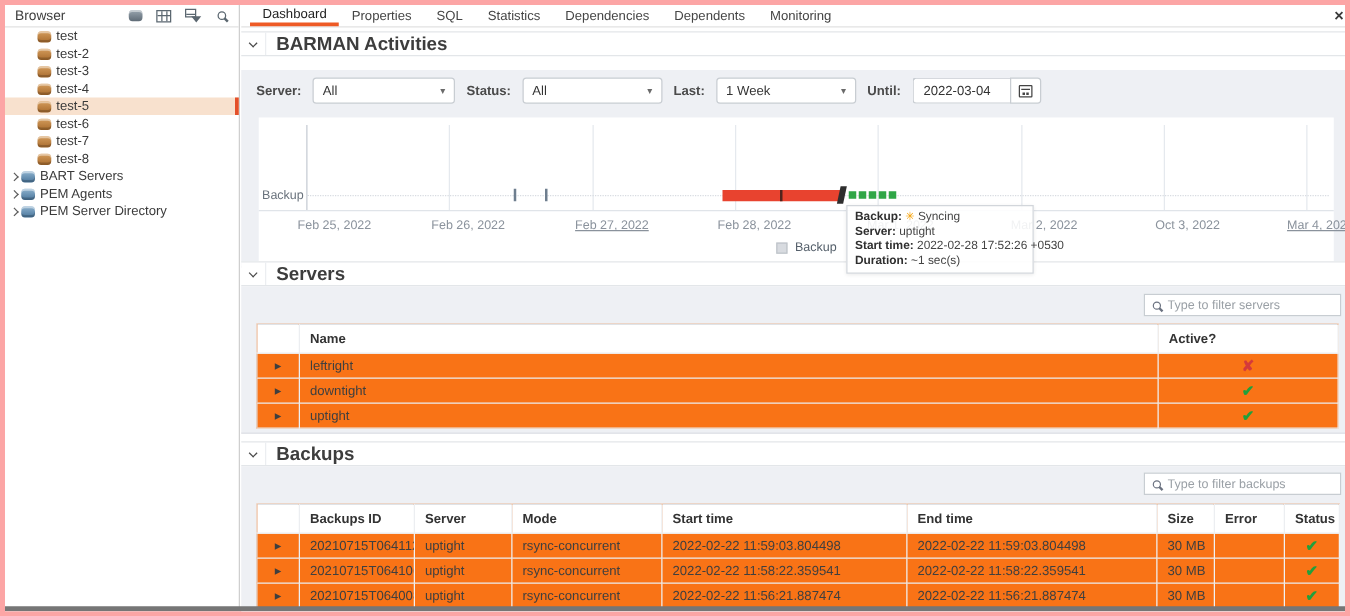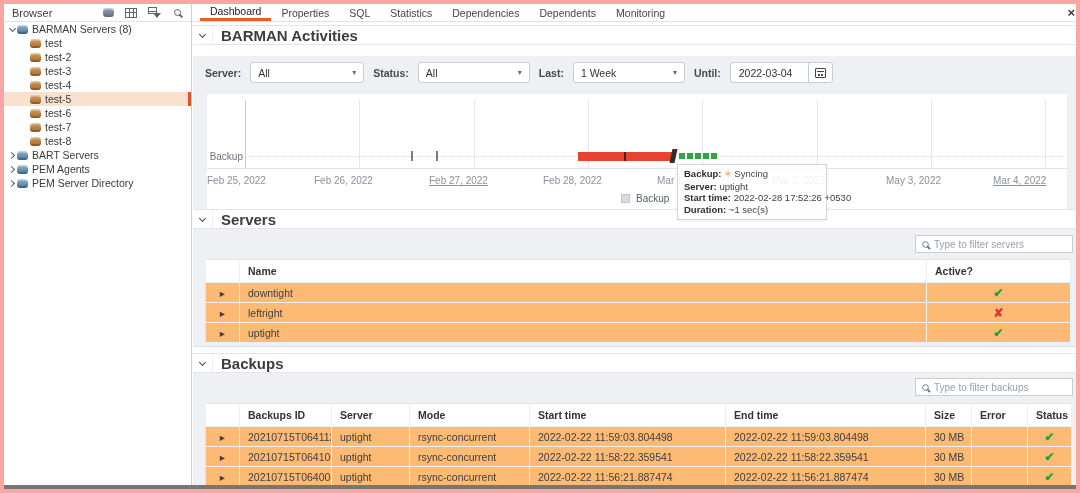--- a/index.html
+++ b/index.html
@@ -72,21 +72,21 @@
   .cal::before { content:""; position:absolute; left:1px; right:1px; top:2px; height:1.2px; background:#444; }
   .cal::after { content:""; position:absolute; left:2px; top:5px; width:2px; height:2px; background:#444; box-shadow:3px 0 0 #444; }
 
   
   .chart { position:absolute; left:14px; top:38px; width:860px; height:118px; background:#fff; }
   .gridline { position:absolute; top:6px; width:1px; height:68px; background:#e5e9ee; }
   .gridline.axis { background:#c6ccd3; }
   .baseline { position:absolute; left:0; right:0; top:74px; height:1px; background:#e0e4e9; }
   .rowline { position:absolute; left:38px; right:4px; top:62px; border-top:1px dotted #d8dce1; }
   .row-label { position:absolute; left:0; width:36px; top:57px; text-align:right; font-size:10px; color:#6a737d; }
-  .x-label { position:absolute; top:81px; width:90px; margin-left:-45px; text-align:left; font-size:10px; color:#8a929c; white-space:nowrap; }
+  .x-label { position:absolute; top:81px; width:90px; margin-left:-45px; text-align:right; font-size:10px; color:#8a929c; white-space:nowrap; }
   .ev-tick { position:absolute; top:57px; width:2px; height:10px; background:#6e7e8e; cursor:pointer; }
   .ev-bar-red { position:absolute; left:371px; top:58px; width:95px; height:9px; background:#e8432f; cursor:pointer; }
   .ev-bar-red .divider { position:absolute; left:46px; top:0; bottom:0; width:2px; background:#50231c; }
   .ev-marker { position:absolute; left:464px; top:55px; width:5px; height:14px; background:#2e2e2e; transform:skewX(-12deg); cursor:pointer; }
   .ev-dashes { position:absolute; left:472px; top:59px; display:flex; gap:2px; cursor:pointer; }
   .ev-dashes i { width:6px; height:6px; background:#2fa646; }
   .legend { position:absolute; left:414px; top:99px; display:flex; align-items:center; gap:6px; }
   .legend .swatch { width:9px; height:9px; background:#d8dbe0; border:1px solid #bfc4ca; }
   .legend .ltext { font-size:10px; color:#55606b; }
 
@@ -94,21 +94,21 @@
   .tt-row { font-size:9.5px; line-height:11.5px; color:#444; white-space:nowrap; }
   .tt-row b { color:#2f2f2f; }
   .spin { color:#f59f00; font-size:9px; }
 
   
   .search-box { position:absolute; right:10px; display:flex; align-items:center; gap:5px; width:158px; height:18px; background:#fff; border:1px solid #c8cdd2; padding:0 6px; }
   .search-box input { border:none; outline:none; flex:1; font-size:10px; color:#333; font-family:"Liberation Sans",sans-serif; background:transparent; min-width:0; }
   .search-box input::placeholder { color:#9aa0a6; }
 
   
-  .grid-table { position:absolute; left:12px; top:30px; width:866px; border-collapse:collapse; background:#fdba74; border:1px solid #e0e3e7; table-layout:fixed; }
+  .grid-table { position:absolute; left:12px; top:30px; width:866px; border-collapse:collapse; background:#f97316; border:1px solid #e0e3e7; table-layout:fixed; }
   .grid-table th { height:23px; font-size:10.5px; font-weight:bold; color:#333; text-align:left; padding:0 8px; border:1px solid #eceef1; border-top:none; background:#fff; }
   .grid-table td { height:20px; font-size:10.5px; color:#3f3f3f; padding:0 8px; border-right:1px solid #f0f1f3; border-bottom:1px solid #eceef0; white-space:nowrap; overflow:hidden; }
   .grid-table tr td:first-child, .grid-table tr th:first-child { border-right:1px solid #eceef1; }
   .expand-cell { text-align:center; color:#444; font-size:8px; cursor:pointer; }
   .cell-center { text-align:center; }
   .glyph-check { color:#21a03c; font-size:12px; font-weight:bold; }
   .glyph-check::before { content:"\2714"; }
   .glyph-cross { color:#d43a3a; font-size:12px; font-weight:bold; }
   .glyph-cross::before { content:"\2718"; }
   .expand-arrow::before { content:"\25B8"; }
@@ -136,27 +136,20 @@
               <span class="funnel"></span>
             </span>
           </span>
         <span class="sb-tool">
             <span class="mag"></span>
           </span>
       </span>
     </div>
 
     <div class="tree">
-      <div class="tree-row">
-        <span class="caret-box">
-            <span class="chev pale"></span>
-          </span>
-        <span class="db blue"></span>
-        <span class="label">BARMAN Servers (8)</span>
-      </div>
       <div class="tree-row child">
         <span class="db amber"></span>
         <span class="label">test</span>
       </div>
       <div class="tree-row child">
         <span class="db amber"></span>
         <span class="label">test-2</span>
       </div>
       <div class="tree-row child">
         <span class="db amber"></span>
@@ -264,21 +257,21 @@
         <div class="baseline"></div>
         <div class="rowline"></div>
         <div class="row-label">Backup</div>
 
         <div class="x-label" style="left:45px;">Feb 25, 2022</div>
         <div class="x-label" style="left:152px;">Feb 26, 2022</div>
         <div class="x-label" style="left:267px;text-decoration:underline;">Feb 27, 2022</div>
         <div class="x-label" style="left:381px;">Feb 28, 2022</div>
         <div class="x-label" style="left:495px;">Mar 1, 2022</div>
         <div class="x-label" style="left:610px;">Mar 2, 2022</div>
-        <div class="x-label" style="left:724px;">May 3, 2022</div>
+        <div class="x-label" style="left:724px;">Oct 3, 2022</div>
         <div class="x-label" style="left:831px;text-decoration:underline;">Mar 4, 2022</div>
 
         <div class="ev-tick" style="left:204px;"></div>
         <div class="ev-tick" style="left:229px;"></div>
         <div class="ev-bar-red">
             <span class="divider"></span>
           </div>
         <div class="ev-marker"></div>
         <div class="ev-dashes">
             <i></i>
@@ -320,27 +313,27 @@
             <col style="width:144px;">
           </colgroup>
         <tbody>
             <tr>
           <th></th>
           <th>Name</th>
           <th>Active?</th>
         </tr>
         <tr>
           <td class="expand-cell"><span class="expand-arrow"></span></td>
+          <td>leftright</td>
+          <td class="cell-center"><span class="glyph-cross"></span></td>
+        </tr>
+        <tr>
+          <td class="expand-cell"><span class="expand-arrow"></span></td>
           <td>downtight</td>
           <td class="cell-center"><span class="glyph-check"></span></td>
-        </tr>
-        <tr>
-          <td class="expand-cell"><span class="expand-arrow"></span></td>
-          <td>leftright</td>
-          <td class="cell-center"><span class="glyph-cross"></span></td>
         </tr>
         <tr>
           <td class="expand-cell"><span class="expand-arrow"></span></td>
           <td>uptight</td>
           <td class="cell-center"><span class="glyph-check"></span></td>
         </tr>
       </tbody>
         </table>
     </div>
 

